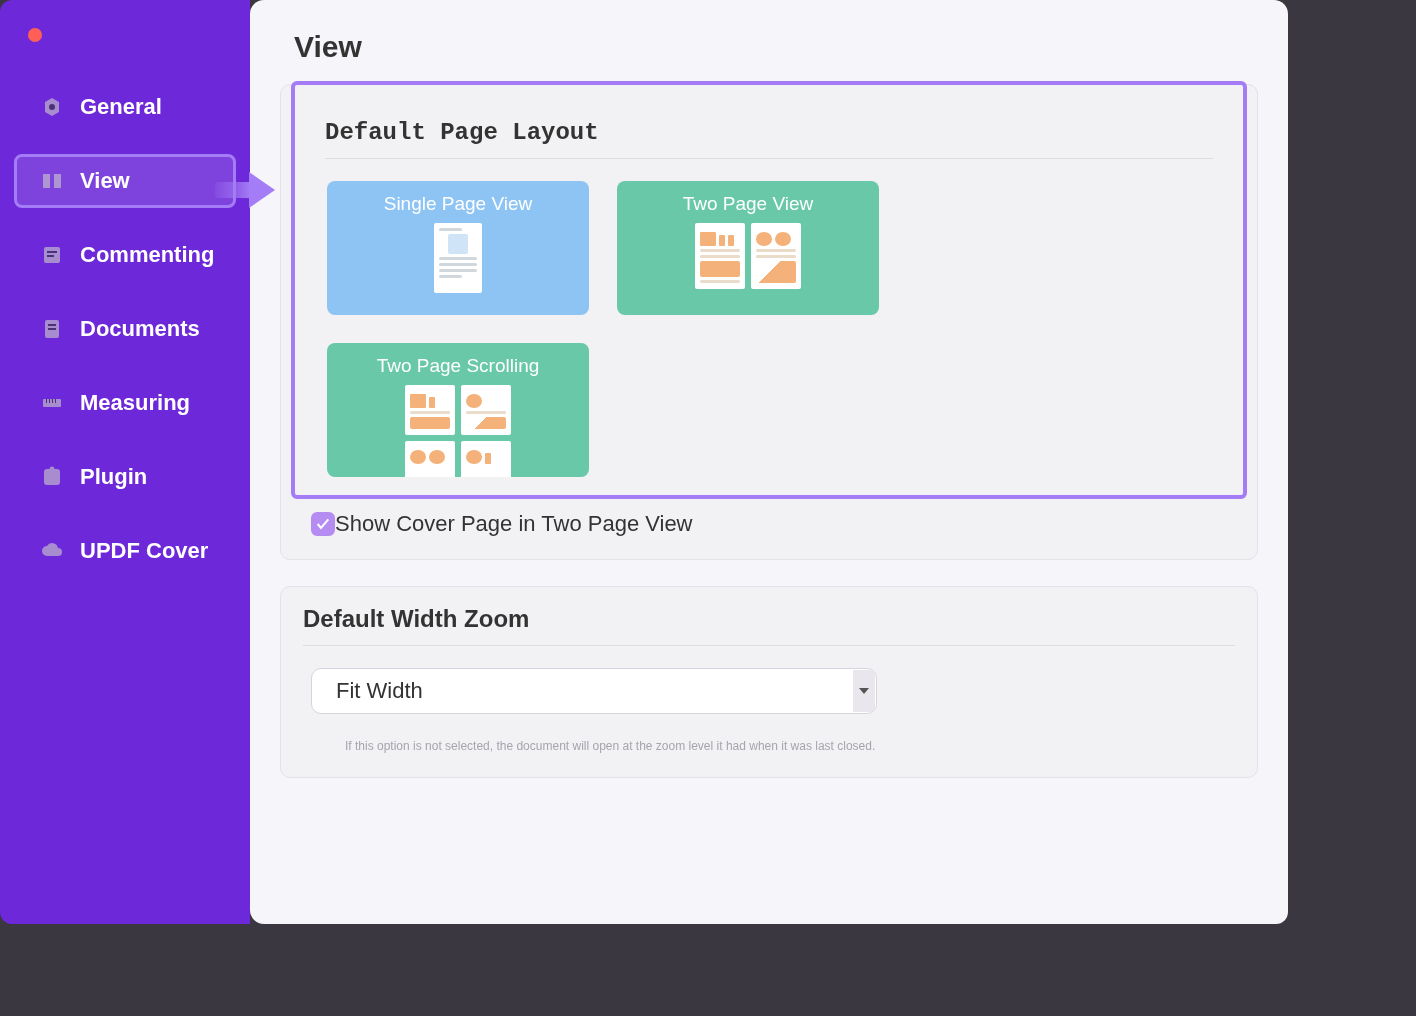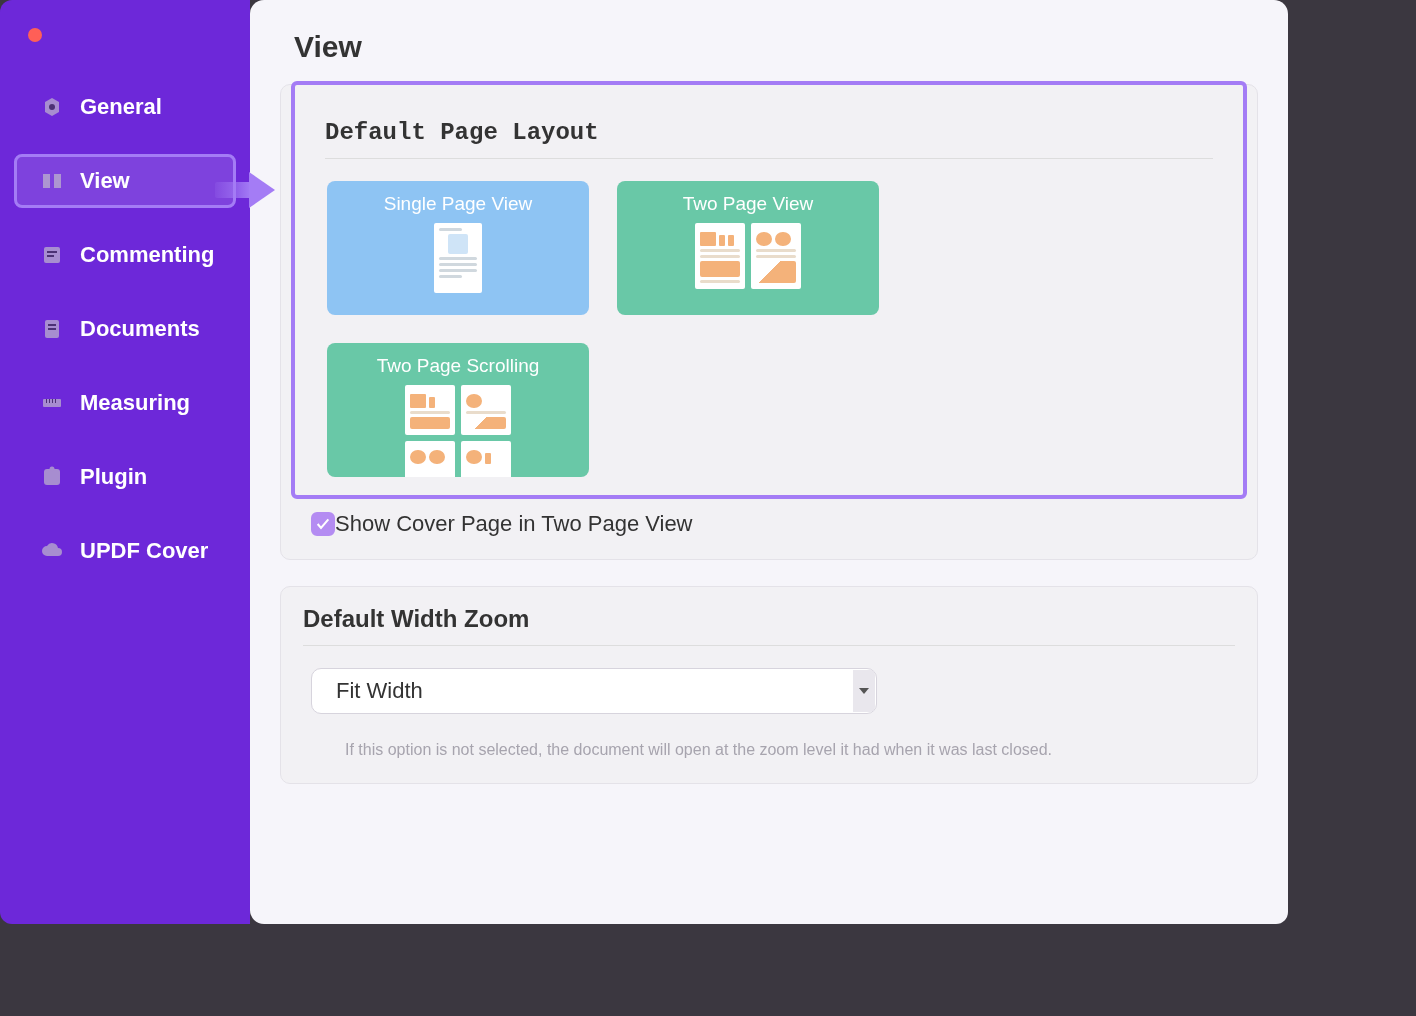--- a/index.html
+++ b/index.html
@@ -264,21 +264,21 @@
       justify-content: center;
     }
     .select-arrow::after {
       content: "";
       width: 0; height: 0;
       border-left: 5px solid transparent;
       border-right: 5px solid transparent;
       border-top: 6px solid #555;
     }
     .sub-text {
-      font-size: 16px;
+      font-size: 12px;
       color: #a7a4ae;
       margin: 10px 0 0 42px;
       line-height: 1.45;
       max-width: 790px;
     }
   </style>
 </head>
 <body>
 
 <div class="window">

